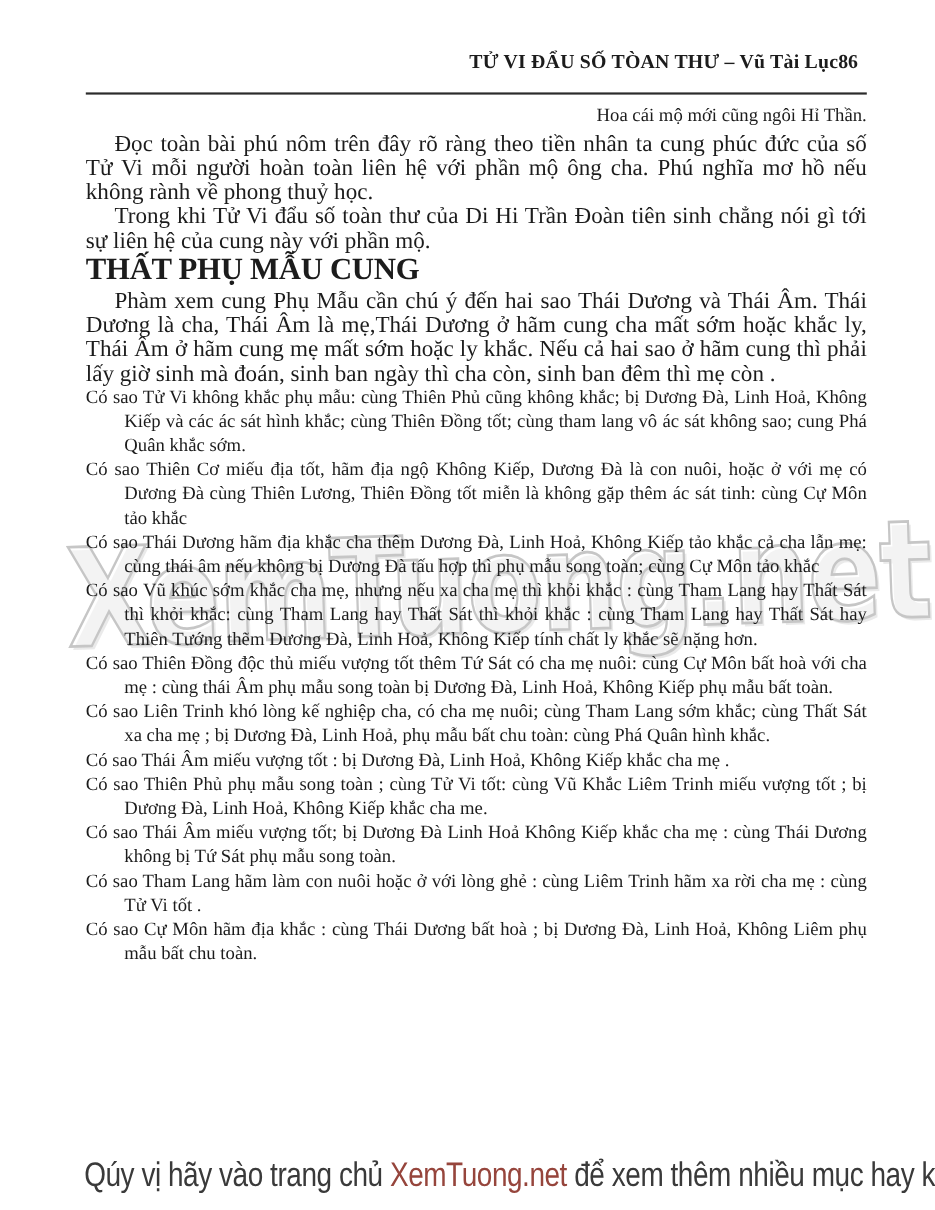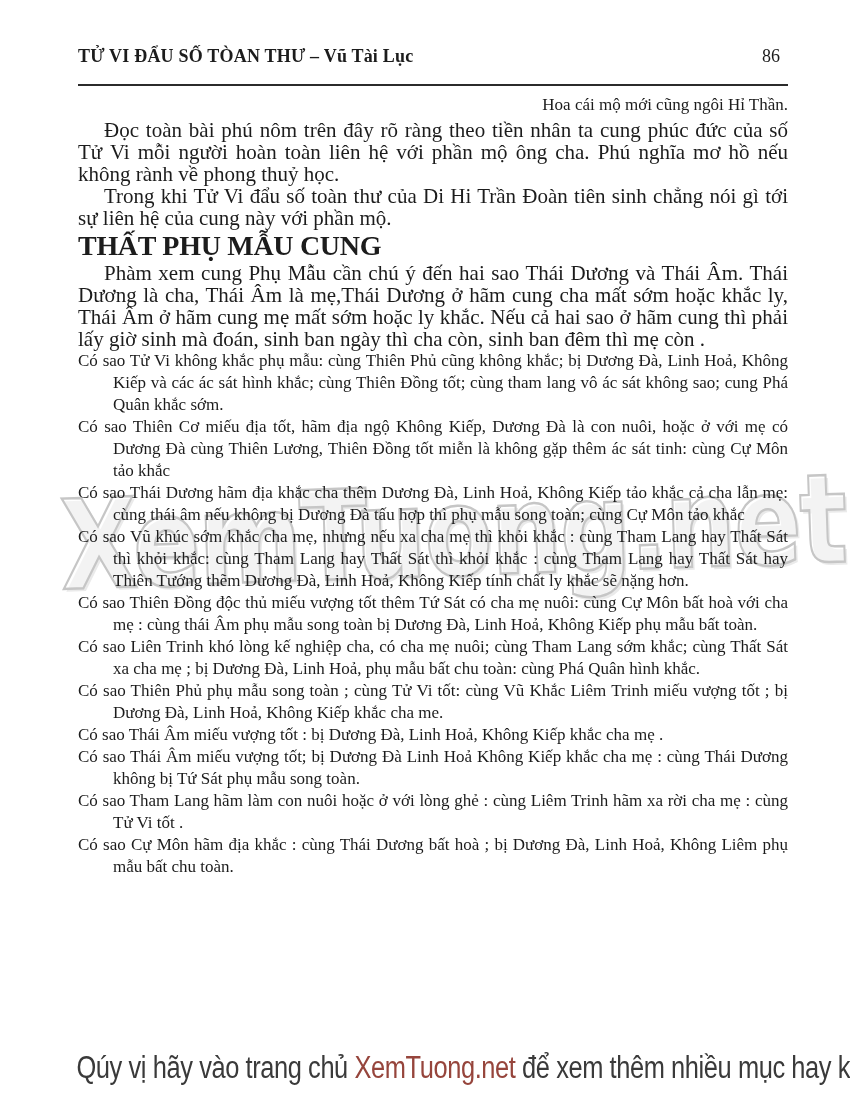--- a/index.html
+++ b/index.html
@@ -31,27 +31,27 @@
   }
   
   .content{
     position:absolute;
     left:78px;top:46px;
     width:710px;
     z-index:2;
   }
   .header-row{
     display:flex;
-    justify-content:space-between;
+    justify-content:flex-end;
     align-items:baseline;
     font-size:18px;
     height:24px;
   }
   .book-title{font-weight:bold;letter-spacing:0.2px;}
-  .page-number{font-weight:normal;padding-right:8px;}
+  .page-number{font-weight:bold;padding-right:8px;}
   .rule{
     border:none;
     border-top:2px solid #2b2b2b;
     margin:14px 0 8px 0;
     height:0;
   }
   .epigraph{font-size:17px;line-height:22px;}
   .epigraph .line1{padding-left:89px;text-align:right;}
   .epigraph .line2{padding-left:195px;}
   .body-text{margin-top:3px;}
@@ -120,22 +120,22 @@
       <h2 class="section-heading">THẤT PHỤ MẪU CUNG</h2>
 
       <p class="para">Phàm xem cung Phụ Mẫu cần chú ý đến hai sao Thái Dương và Thái Âm. Thái Dương là cha, Thái Âm là mẹ,Thái Dương ở hãm cung cha mất sớm hoặc khắc ly, Thái Âm ở hãm cung mẹ mất sớm hoặc ly khắc. Nếu cả hai sao ở hãm cung thì phải lấy giờ sinh mà đoán, sinh ban ngày thì cha còn, sinh ban đêm thì mẹ còn .</p>
 
       <div class="hang">Có sao Tử Vi không khắc phụ mẫu: cùng Thiên Phủ cũng không khắc; bị Dương Đà, Linh Hoả, Không Kiếp và các ác sát hình khắc; cùng Thiên Đồng tốt; cùng tham lang vô ác sát không sao; cung Phá Quân khắc sớm.</div>
       <div class="hang">Có sao Thiên Cơ miếu địa tốt, hãm địa ngộ Không Kiếp, Dương Đà là con nuôi, hoặc ở với mẹ có Dương Đà cùng Thiên Lương, Thiên Đồng tốt miễn là không gặp thêm ác sát tinh: cùng Cự Môn tảo khắc</div>
       <div class="hang">Có sao Thái Dương hãm địa khắc cha thêm Dương Đà, Linh Hoả, Không Kiếp tảo khắc cả cha lẫn mẹ: cùng thái âm nếu không bị Dương Đà tấu hợp thì phụ mẫu song toàn; cùng Cự Môn tảo khắc</div>
       <div class="hang">Có sao Vũ khúc sớm khắc cha mẹ, nhưng nếu xa cha mẹ thì khỏi khắc : cùng Tham Lang hay Thất Sát thì khỏi khắc: cùng Tham Lang hay Thất Sát thì khỏi khắc : cùng Tham Lang hay Thất Sát hay Thiên Tướng thẽm Dương Đà, Linh Hoả, Không Kiếp tính chất ly khắc sẽ nặng hơn.</div>
       <div class="hang">Có sao Thiên Đồng độc thủ miếu vượng tốt thêm Tứ Sát có cha mẹ nuôi: cùng Cự Môn bất hoà với cha mẹ : cùng thái Âm phụ mẫu song toàn bị Dương Đà, Linh Hoả, Không Kiếp phụ mẫu bất toàn.</div>
       <div class="hang">Có sao Liên Trinh khó lòng kế nghiệp cha, có cha mẹ nuôi; cùng Tham Lang sớm khắc; cùng Thất Sát xa cha mẹ ; bị Dương Đà, Linh Hoả, phụ mẫu bất chu toàn: cùng Phá Quân hình khắc.</div>
+      <div class="hang">Có sao Thái Âm miếu vượng tốt : bị Dương Đà, Linh Hoả, Không Kiếp khắc cha mẹ .</div>
       <div class="hang">Có sao Thiên Phủ phụ mẫu song toàn ; cùng Tử Vi tốt: cùng Vũ Khắc Liêm Trinh miếu vượng tốt ; bị Dương Đà, Linh Hoả, Không Kiếp khắc cha me.</div>
-      <div class="hang">Có sao Thái Âm miếu vượng tốt : bị Dương Đà, Linh Hoả, Không Kiếp khắc cha mẹ .</div>
       <div class="hang">Có sao Thái Âm miếu vượng tốt; bị Dương Đà Linh Hoả Không Kiếp khắc cha mẹ : cùng Thái Dương không bị Tứ Sát phụ mẫu song toàn.</div>
       <div class="hang">Có sao Tham Lang hãm làm con nuôi hoặc ở với lòng ghẻ : cùng Liêm Trinh hãm xa rời cha mẹ : cùng Tử Vi tốt .</div>
       <div class="hang">Có sao Cự Môn hãm địa khắc : cùng Thái Dương bất hoà ; bị Dương Đà, Linh Hoả, Không Liêm phụ mẫu bất chu toàn.</div>
     </div>
 
   </div>
 
   <div class="footer">
     <span>Qúy vị hãy vào trang chủ </span><span class="site">XemTuong.net</span><span> để xem thêm nhiều mục hay khác</span>
   </div>

